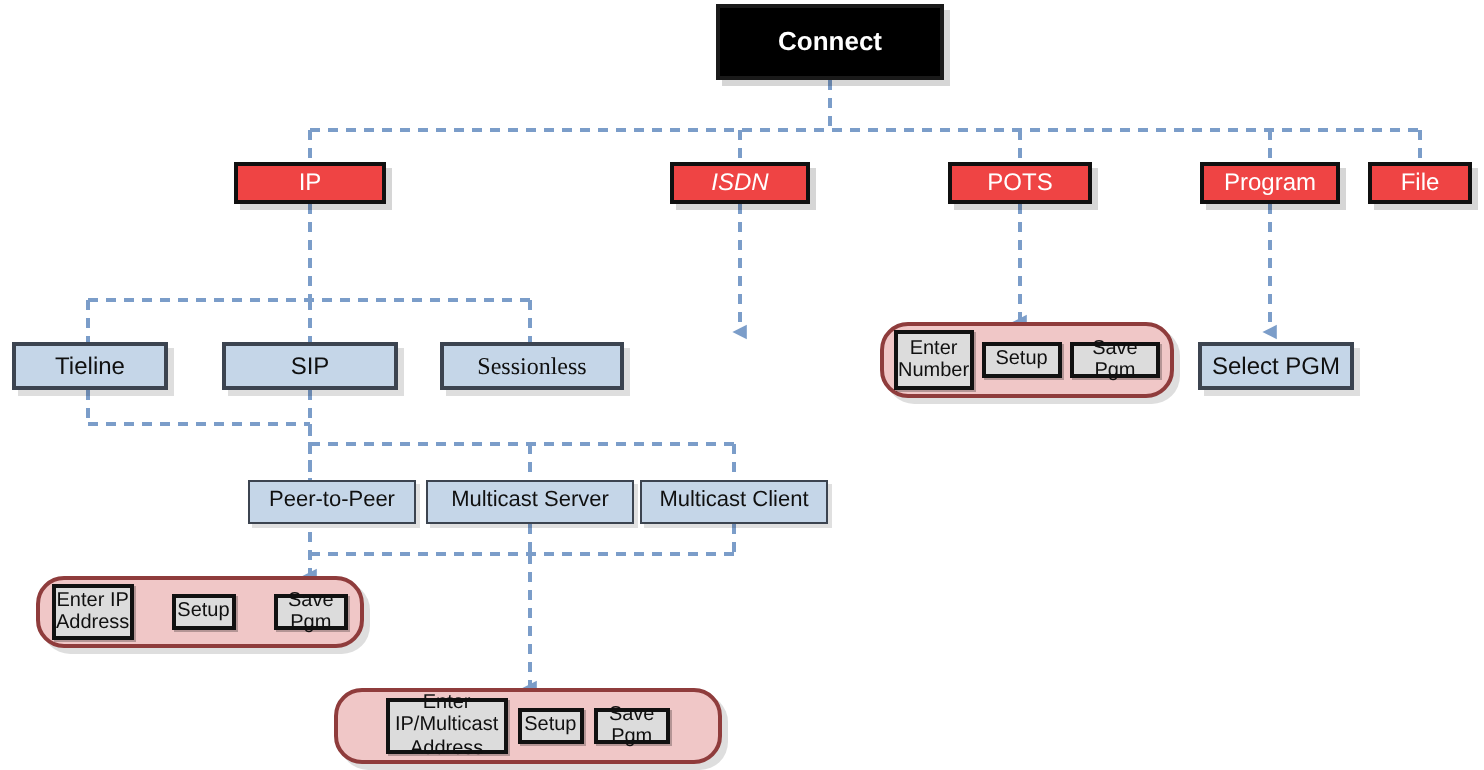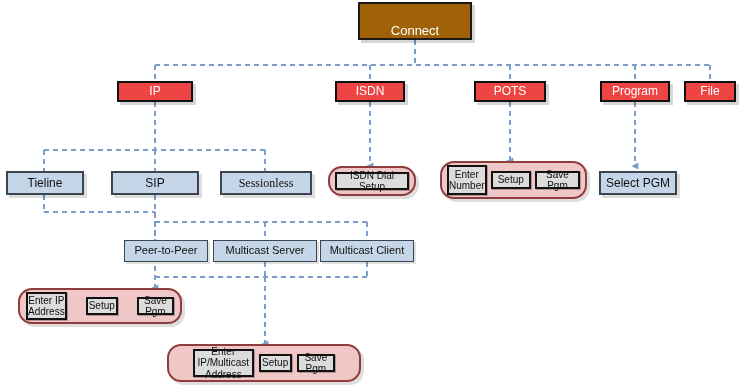--- a/index.html
+++ b/index.html
@@ -29,27 +29,26 @@
     align-items:center;
     justify-content:center;
     text-align:center;
     line-height:1.08;
     white-space:nowrap;
     z-index:3;
   }
 
   
   .n-root{
-    background:#a16207;
+    background:#000000;
     border:2px solid #1a1a1a;
     color:#ffffff;
-    font-weight:normal;
+    font-weight:bold;
     font-size:13px;
     box-shadow:3px 3px 0 rgba(0,0,0,.16);
-    align-items:flex-end;
   }
 
   
   .n-l1{
     background:#ef4444;
     border:2px solid #101010;
     color:#ffffff;
     font-size:12px;
     box-shadow:3px 3px 0 rgba(0,0,0,.16);
   }
@@ -151,21 +150,21 @@
   </svg>
 
   <div class="node n-root" style="left:358px; top:2px; width:114px; height:38px;">
     <span>Connect</span>
   </div>
 
   <div class="node n-l1" style="left:117px; top:81px; width:76px; height:21px;">
     <span>IP</span>
   </div>
 
-  <div class="node n-l1" style="left:335px; top:81px; width:70px; height:21px;">
+  <div class="node n-l1" style="left:335px; top:81px; width:70px; height:21px;font-style:italic;">
     <span>ISDN</span>
   </div>
 
   <div class="node n-l1" style="left:474px; top:81px; width:72px; height:21px;">
     <span>POTS</span>
   </div>
 
   <div class="node n-l1" style="left:600px; top:81px; width:70px; height:21px;">
     <span>Program</span>
   </div>
@@ -195,23 +194,20 @@
   </div>
 
   <div class="node n-l3" style="left:213px; top:240px; width:104px; height:22px;">
     <span>Multicast Server</span>
   </div>
 
   <div class="node n-l3" style="left:320px; top:240px; width:94px; height:22px;">
     <span>Multicast Client</span>
   </div>
 
-  <div class="group" style="left:328px; top:166px; width:88px; height:30px; padding:0 5px;">
-    <div class="chip" style="width:78px; height:18px;">ISDN Dial Setup</div>
-  </div>
 
   <div class="group" style="left:440px; top:161px; width:147px; height:38px; padding:0 5px; gap:4px;justify-content:flex-end;">
     <div class="chip" style="width:42px; height:30px;">Enter
 Number</div>
     <div class="chip" style="width:43px; height:18px;">Setup</div>
     <div class="chip" style="width:48px; height:18px;">Save Pgm</div>
   </div>
 
   <div class="group" style="left:18px; top:288px; width:164px; height:36px; padding:0 6px; gap:19px;">
     <div class="chip" style="width:52px; height:28px;">Enter IP

